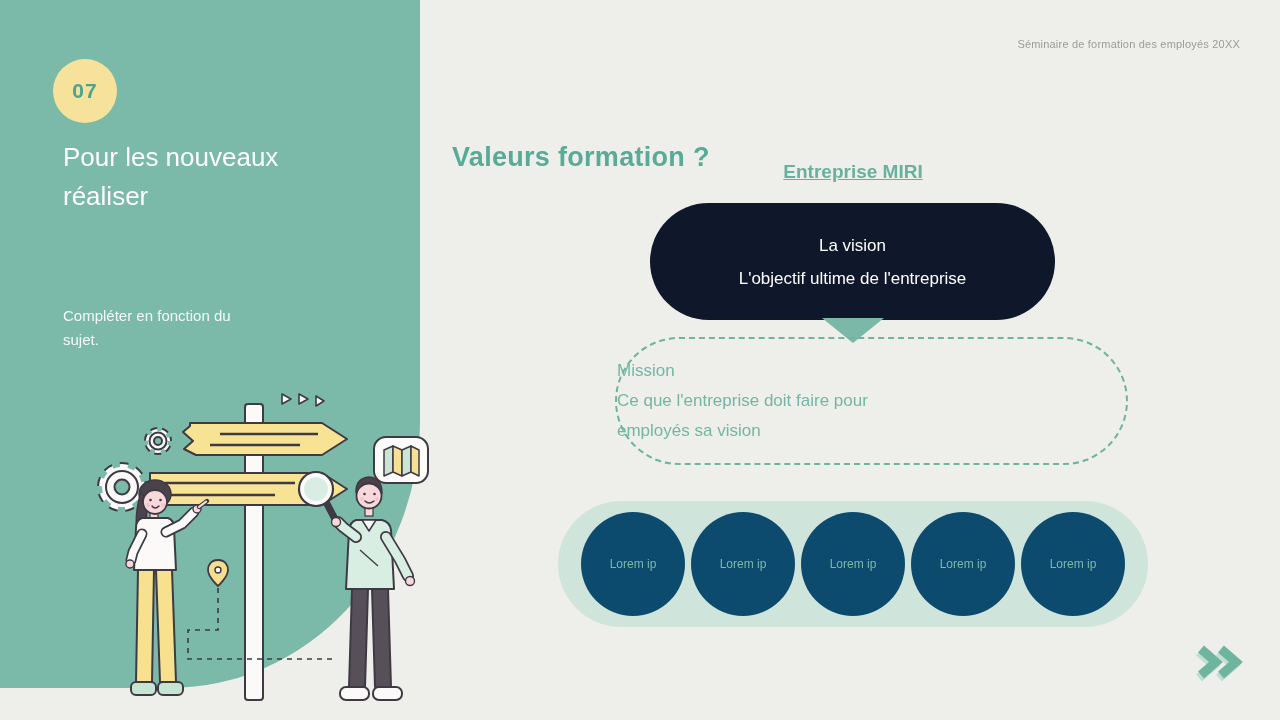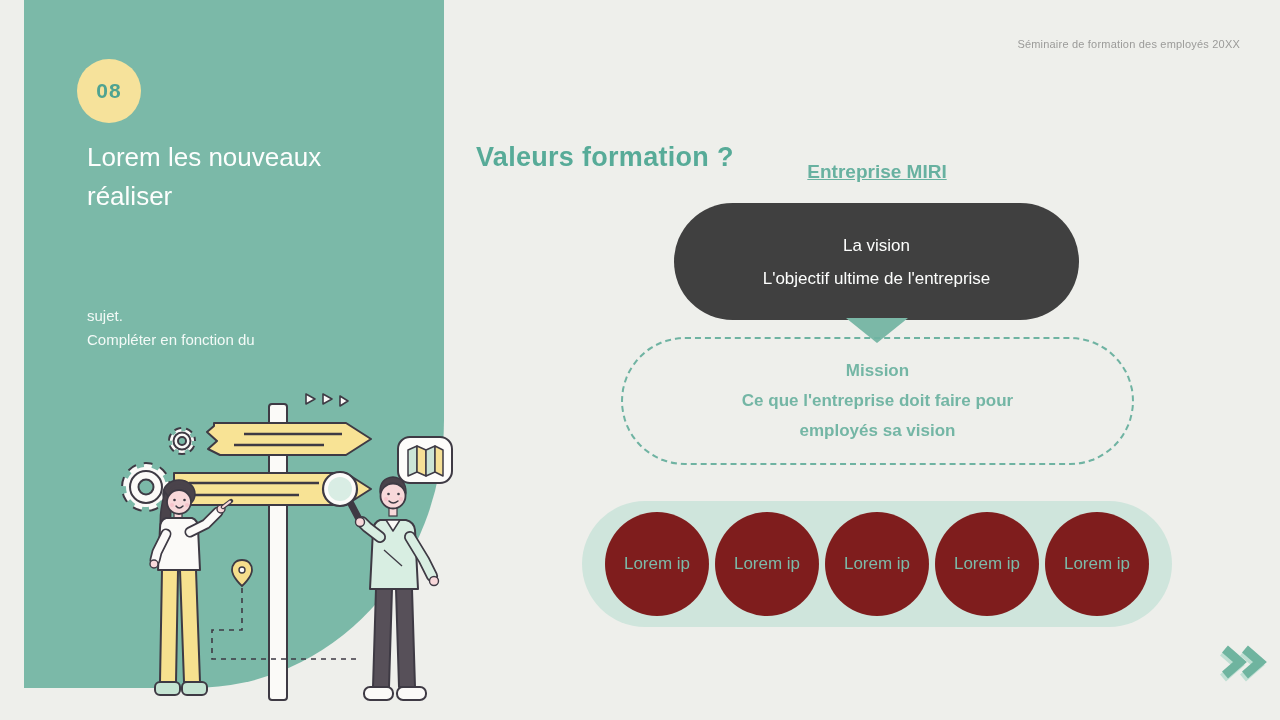--- a/index.html
+++ b/index.html
@@ -2,21 +2,21 @@
 <html><head>
 <meta charset="utf-8">
 <style>
   * { margin:0; padding:0; box-sizing:border-box; }
   html,body { width:1280px; height:720px; overflow:hidden; }
   body {
     position:relative;
     background:#EEEFEB;
     font-family:"Liberation Sans","DejaVu Sans",sans-serif;
   }
-  .slide { position:absolute; inset:0;margin-left:24px; }
+  .slide { position:absolute; inset:0; }
 
   
   .sidebar {
     position:absolute; left:0; top:0;
     width:420px; height:688px;
     background:#7BB9A8;
     border-bottom-right-radius:250px 268px;
   }
   .badge {
     position:absolute; left:53px; top:59px;
@@ -47,84 +47,84 @@
   }
   .company {
     position:absolute; left:598px; top:161px; width:510px;
     text-align:center; font-size:19px; font-weight:bold; color:#68B1A0;text-decoration:underline;
   }
 
   
   .bubble {
     position:absolute; left:650px; top:203px;
     width:405px; height:117px;
-    background:#404040; border-radius:59px;
+    background:#0f172a; border-radius:59px;
     display:flex; flex-direction:column; align-items:center; justify-content:center;
     color:#FDFEFD; font-size:17px; line-height:33px; text-align:center;
   }
   .bubble-tail {
     position:absolute; left:822px; top:318px;
     width:0; height:0;
     border-left:31px solid transparent;
     border-right:31px solid transparent;
     border-top:25px solid #7BB8A7;
   }
 
   
   .mission {
-    position:absolute; left:597px; top:337px;
+    position:absolute; left:615px; top:337px;
     width:513px; height:128px;
     border:2px dashed #6FB3A2; border-radius:64px;
-    display:flex; flex-direction:column; align-items:center; justify-content:center;
-    color:#74B6A5; font-size:17px; line-height:30px; text-align:center;font-weight:bold;
+    display:flex; flex-direction:column; align-items:flex-start; justify-content:center;
+    color:#74B6A5; font-size:17px; line-height:30px; text-align:center;
   }
 
   
   .values-label {
     position:absolute; left:598px; top:486px; width:510px;
     text-align:center; font-size:17px; color:#68B1A0;
   }
   .values-pill {
     position:absolute; left:558px; top:501px;
     width:590px; height:126px;
     background:#CFE5DC; border-radius:63px;
     display:flex; align-items:center; justify-content:center; gap:6px;
   }
   .value-circle {
     width:104px; height:104px; border-radius:50%;
-    background:#7f1d1d;
+    background:#0c4a6e;
     display:flex; align-items:center; justify-content:center;
-    color:#7CB9A8; font-size:17px;
+    color:#7CB9A8; font-size:12px;
   }
 
   
   .next-btn { position:absolute; left:1196px; top:641px; width:50px; height:42px; cursor:pointer; }
 
   
   .illus { position:absolute; left:60px; top:382px; width:380px; height:340px; }
 </style>
 </head>
 <body>
 
 <div class="slide">
 
   <div class="header-note">Séminaire de formation des employés 20XX</div>
 
   <div class="sidebar"></div>
 
-  <div class="badge">08</div>
+  <div class="badge">07</div>
 
   <div class="side-title">
-    <div>Lorem les nouveaux</div>
+    <div>Pour les nouveaux</div>
     <div>réaliser</div>
   </div>
 
   <div class="side-sub">
+    <div>Compléter en fonction du</div>
     <div>sujet.</div>
-    <div>Compléter en fonction du</div>
   </div>
 
   <div class="heading">Valeurs formation ?</div>
   <div class="company">Entreprise MIRI</div>
 
   <div class="bubble">
     <div>La vision</div>
     <div>L'objectif ultime de l'entreprise</div>
   </div>
   <div class="bubble-tail"></div>

